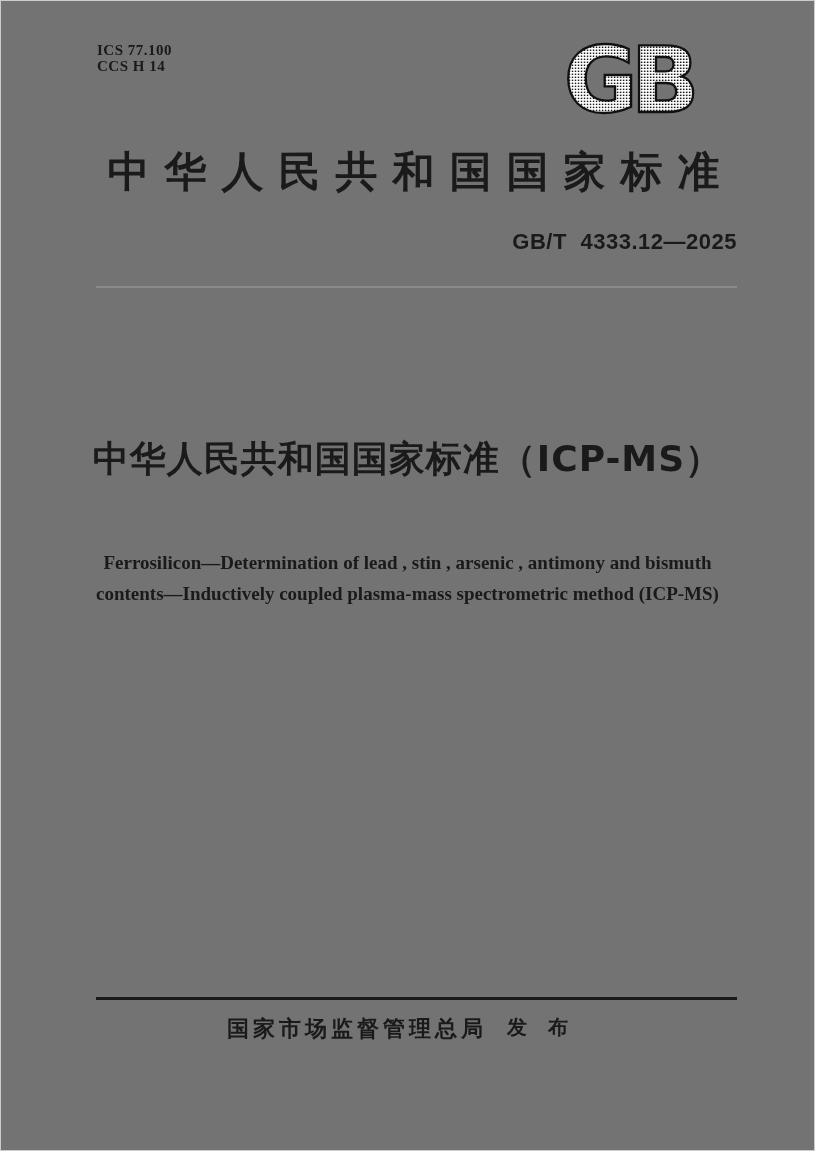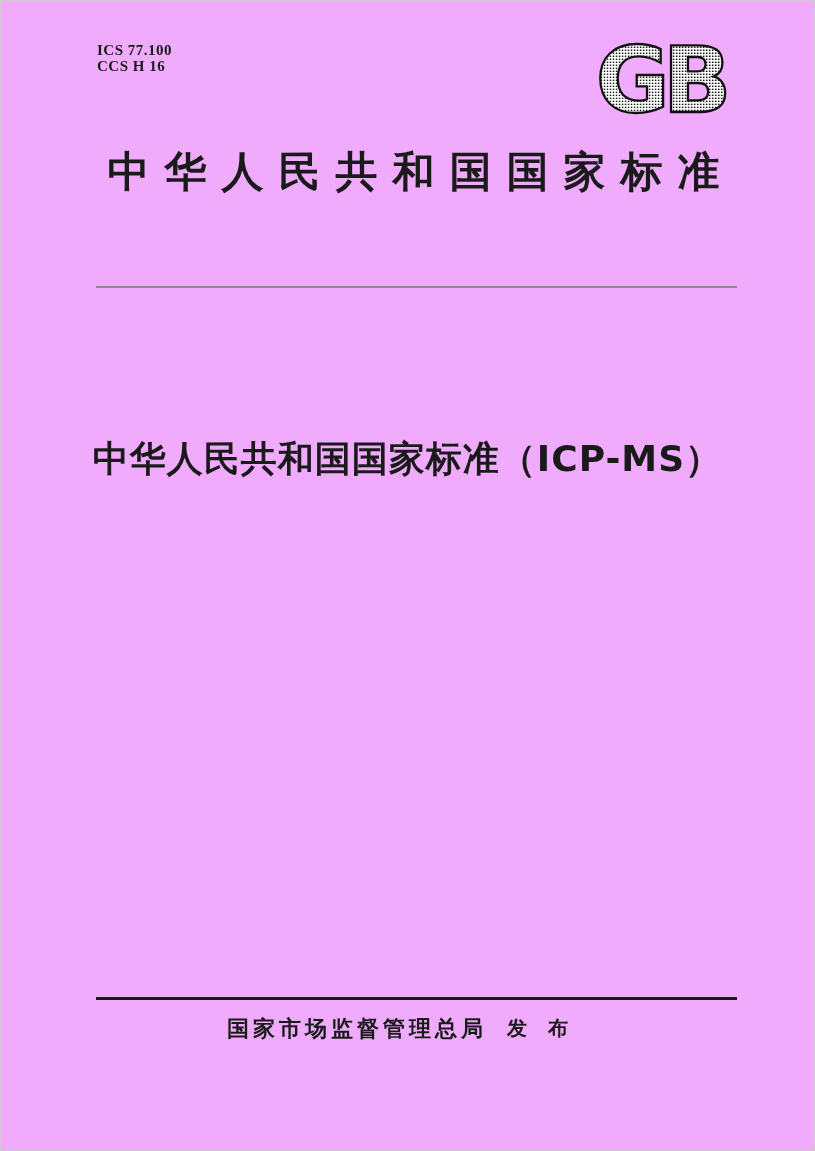--- a/index.html
+++ b/index.html
@@ -1,40 +1,40 @@
 <!DOCTYPE html>
 <html><head>
 <meta charset="utf-8">
 <style>
   html, body { margin: 0; padding: 0; background: #ffffff; }
   .page {
     position: relative;
     width: 815px;
     height: 1151px;
-    background: #f0abfc;
+    background: #737373;
     color: #1a1a1a;
     font-family: "Liberation Serif", "DejaVu Serif", serif;
     overflow: hidden;
     box-shadow: inset 0 0 0 1px #cccccc;
   }
 
   .ics-block {
     position: absolute;
     left: 97px;
     top: 42px;
     font-size: 15px;
     line-height: 16px;
     font-weight: bold;
     letter-spacing: 0.5px;
     font-family: "Liberation Serif", "DejaVu Serif", serif;
   }
 
   .logo-wrap {
     position: absolute;
-    left: 576px;
+    left: 544px;
     top: 36px;
     width: 168px;
     height: 90px;
     text-align: center;
   }
 
   .heading {
     position: absolute;
     left: 0;
     right: 0;
@@ -117,21 +117,21 @@
     background: #1a1a1a;
   }
 
   .issuers {
     position: absolute;
     left: 0;
     right: 12px;
     top: 1014px;
     display: flex;
     justify-content: center;
-    align-items: center;
+    align-items: flex-start;
   }
   .issuer-names {
     font-size: 22px;
     line-height: 29px;
     font-weight: bold;
     letter-spacing: 4px;
     text-align: center;
     font-family: "Liberation Serif", "DejaVu Serif", serif;
   }
   .publish-label {
@@ -142,44 +142,49 @@
     font-family: "Liberation Serif", "DejaVu Serif", serif;
   }
 </style>
 </head>
 <body>
 
 <div class="page">
 
   <div class="ics-block">
     <div>ICS 77.100</div>
-    <div>CCS H 16</div>
+    <div>CCS H 14</div>
   </div>
 
   <div class="logo-wrap">
     <svg width="168" height="90" viewBox="0 0 190 100" xmlns="http://www.w3.org/2000/svg">
       <defs>
         <pattern id="gbdots" width="3.4" height="3.4" patternUnits="userSpaceOnUse">
           <rect width="3.4" height="3.4" fill="#ffffff"></rect>
           <circle cx="1.6" cy="1.6" r="1.0" fill="#151515"></circle>
         </pattern>
       </defs>
       <text x="95" y="85" text-anchor="middle" font-family="'DejaVu Sans','Liberation Sans',sans-serif" font-size="102" font-weight="bold" letter-spacing="-8" fill="url(#gbdots)" stroke="#111111" stroke-width="2.6">GB</text>
     </svg>
   </div>
 
   <div class="heading">中华人民共和国国家标准</div>
 
+  <div class="std-number">GB/T 4333.12—2025</div>
 
   <div class="rule-top"></div>
 
   <div class="title-cn">
     <div>中华人民共和国国家标准（ICP-MS）</div>
   </div>
 
+  <div class="title-en">
+    <div>Ferrosilicon—Determination of lead , stin , arsenic , antimony and bismuth</div>
+    <div>contents—Inductively coupled plasma-mass spectrometric method (ICP-MS)</div>
+  </div>
 
 
   <div class="rule-bottom"></div>
 
   <div class="issuers">
     <div class="issuer-names">
       <div>国家市场监督管理总局</div>
     </div>
     <div class="publish-label">发 布</div>
   </div>

